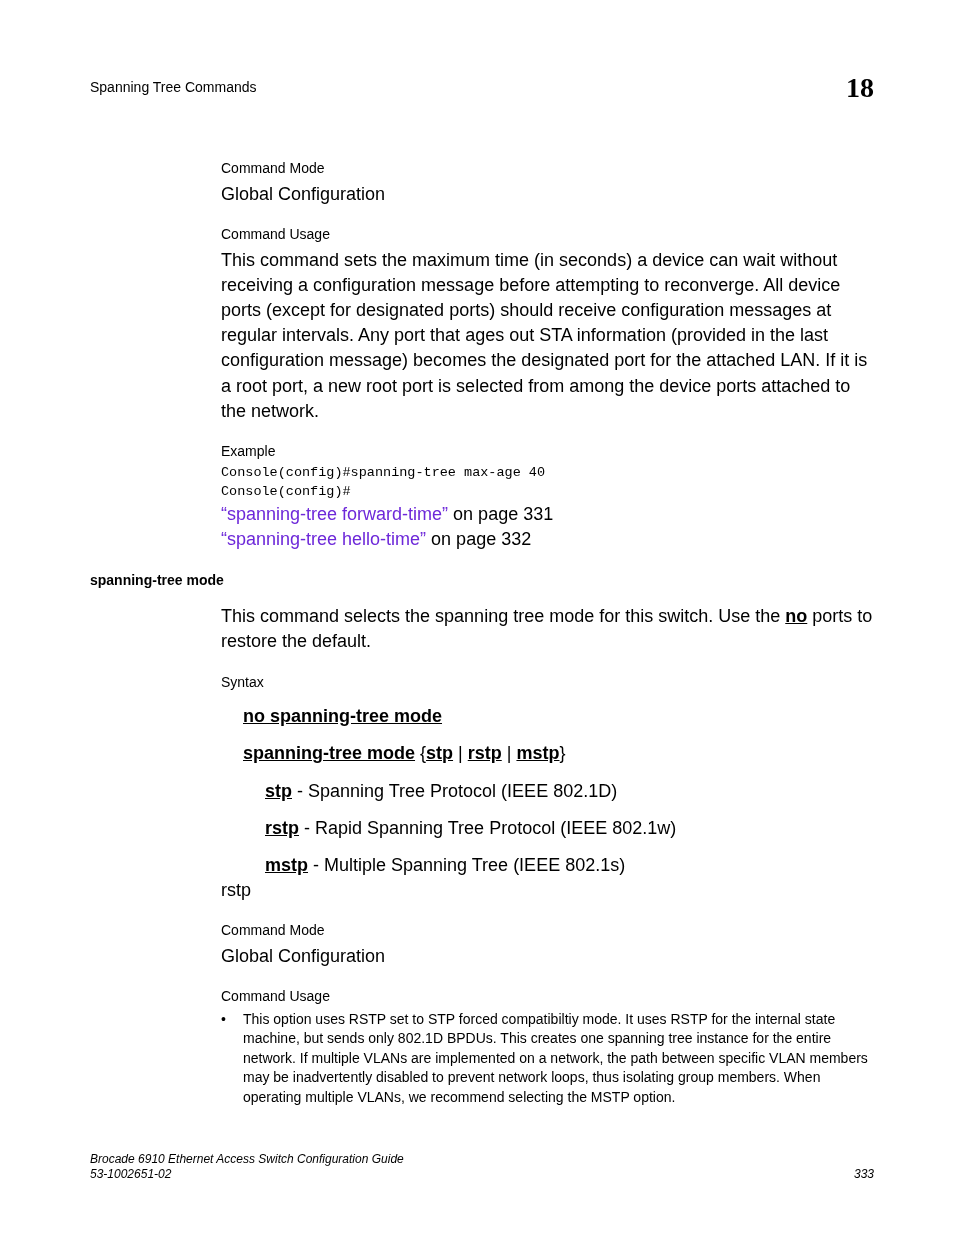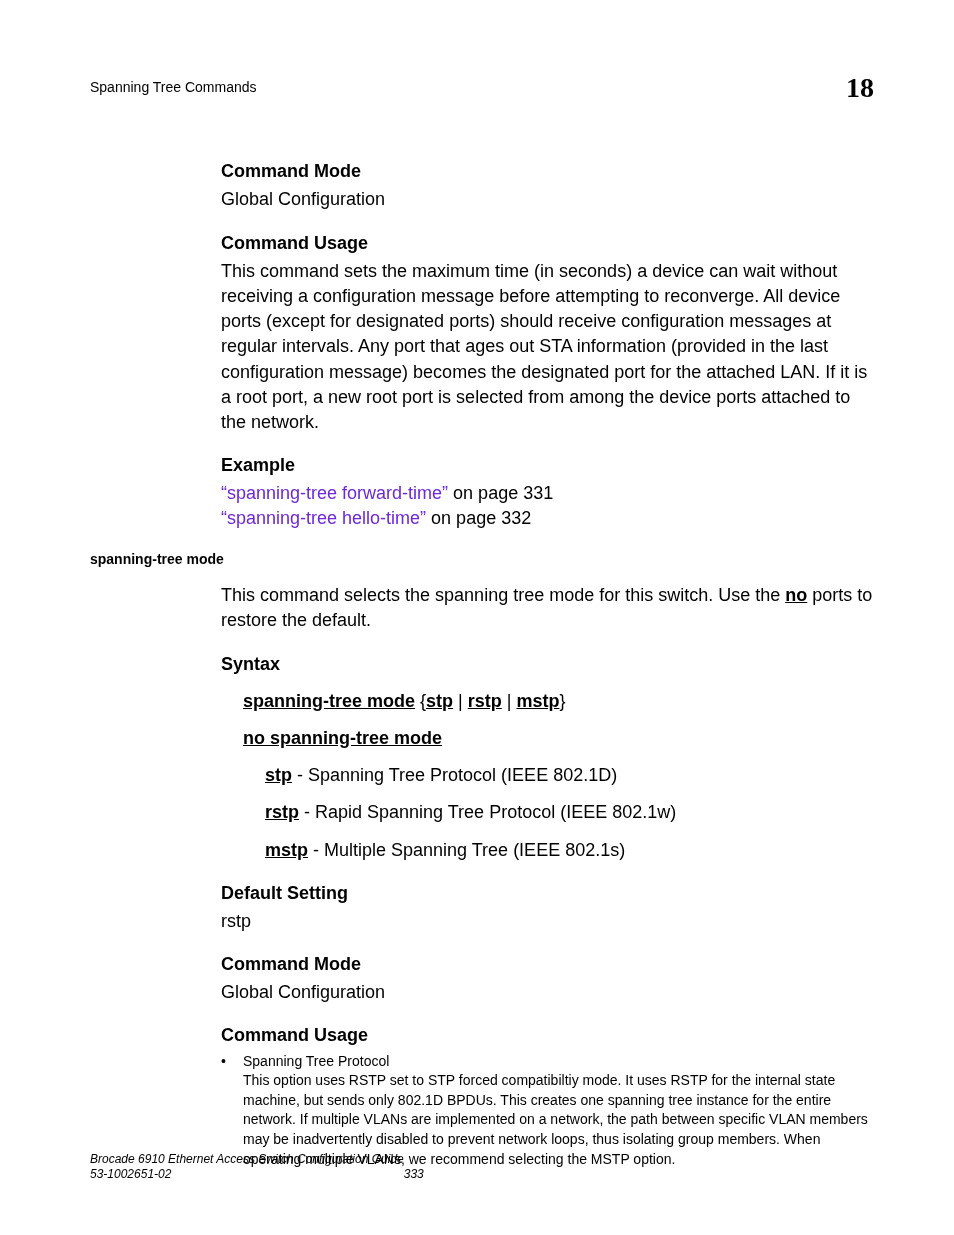--- a/index.html
+++ b/index.html
@@ -27,24 +27,24 @@
     }
     .chapter-num {
       font-size: 28px;
       font-weight: bold;
       font-family: Georgia, 'Times New Roman', serif;
     }
     .content {
       margin-left: 131px;
     }
     .section-head {
-      font-weight: bold;
+      font-weight: normal;
       margin-top: 18px;
       margin-bottom: 3px;
-      font-size: 18px;
+      font-size: 14px;
     }
     .section-head:first-child { margin-top: 0; }
     .body-text {
       font-size: 18px;
       line-height: 1.4;
     }
     .code-block {
       font-family: 'Courier New', Courier, monospace;
       font-size: 13.5px;
       white-space: pre;
@@ -79,20 +79,21 @@
     }
     .bullet-text {
       flex: 1;
     }
     .footer {
       position: absolute;
       bottom: 52px;
       left: 90px;
       right: 80px;
       display: flex;
+      justify-content: space-between;
       align-items: flex-end;
       font-style: italic;
       font-size: 12px;
     }
     .footer-left { line-height: 1.3; }
     .footer-right { }
   </style>
 </head>
 <body>
 
@@ -103,62 +104,62 @@
   </div>
 
   <div class="content">
     <div class="section-head">Command Mode</div>
     <div class="body-text">Global Configuration</div>
 
     <div class="section-head">Command Usage</div>
     <div class="body-text">This command sets the maximum time (in seconds) a device can wait without receiving a configuration message before attempting to reconverge. All device ports (except for designated ports) should receive configuration messages at regular intervals. Any port that ages out STA information (provided in the last configuration message) becomes the designated port for the attached LAN. If it is a root port, a new root port is selected from among the device ports attached to the network.</div>
 
     <div class="section-head">Example</div>
+    <div class="code-block">Console(config)#spanning-tree max-age 40
+Console(config)#</div>
 
     <div class="body-text">
       <span class="link">“spanning-tree forward-time”</span><span> on page 331</span>
     </div>
     <div class="body-text">
       <span class="link">“spanning-tree hello-time”</span><span> on page 332</span>
     </div>
   </div>
 
   <div class="sidebar-heading">spanning-tree mode</div>
 
   <div class="content">
     <div class="body-text">
       <span>This command selects the spanning tree mode for this switch. Use the </span><span class="bold">no</span><span> ports to restore the default.</span>
     </div>
 
     <div class="section-head">Syntax</div>
+    <div class="syntax-indent body-text bold">no spanning-tree mode</div>
     <div class="syntax-indent body-text">
       <span class="bold">spanning-tree mode</span><span> {</span><span class="bold">stp</span><span> | </span><span class="bold">rstp</span><span> | </span><span class="bold">mstp</span><span>}</span>
     </div>
-    <div class="syntax-indent body-text bold">no spanning-tree mode</div>
     <div class="syntax-indent2 body-text">
       <span class="bold">stp</span><span> - Spanning Tree Protocol (IEEE 802.1D)</span>
     </div>
     <div class="syntax-indent2 body-text">
       <span class="bold">rstp</span><span> - Rapid Spanning Tree Protocol (IEEE 802.1w)</span>
     </div>
     <div class="syntax-indent2 body-text">
       <span class="bold">mstp</span><span> - Multiple Spanning Tree (IEEE 802.1s)</span>
     </div>
 
-    <div class="section-head">Default Setting</div>
     <div class="body-text">rstp</div>
 
     <div class="section-head">Command Mode</div>
     <div class="body-text">Global Configuration</div>
 
     <div class="section-head">Command Usage</div>
     <div class="bullet-row">
       <div class="bullet">•</div>
       <div class="bullet-text">
-        <div>Spanning Tree Protocol</div>
         <div>This option uses RSTP set to STP forced compatibiltiy mode. It uses RSTP for the internal state machine, but sends only 802.1D BPDUs. This creates one spanning tree instance for the entire network. If multiple VLANs are implemented on a network, the path between specific VLAN members may be inadvertently disabled to prevent network loops, thus isolating group members. When operating multiple VLANs, we recommend selecting the MSTP option.</div>
       </div>
     </div>
   </div>
 </div>
 
 <div class="footer">
   <div class="footer-left">
     <div>Brocade 6910 Ethernet Access Switch Configuration Guide</div>
     <div>53-1002651-02</div>

